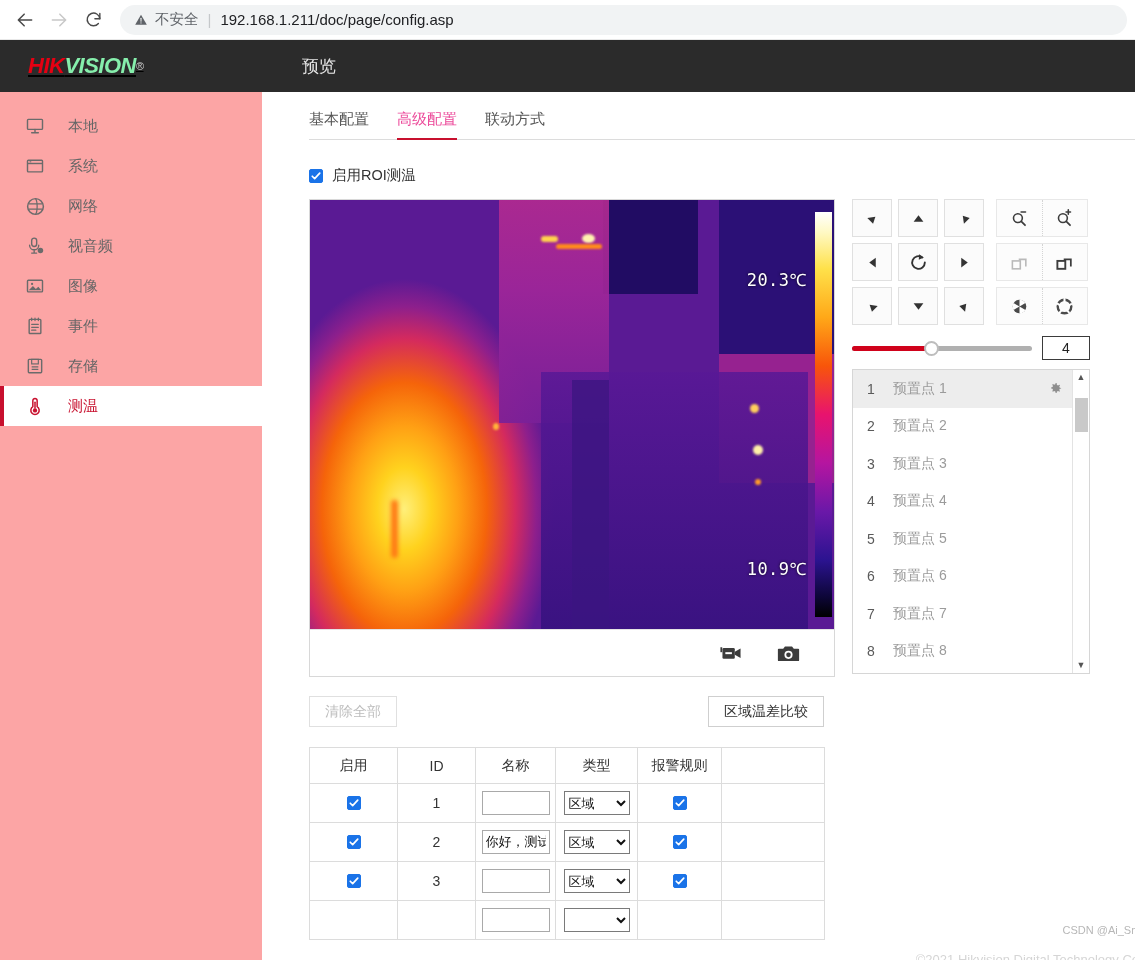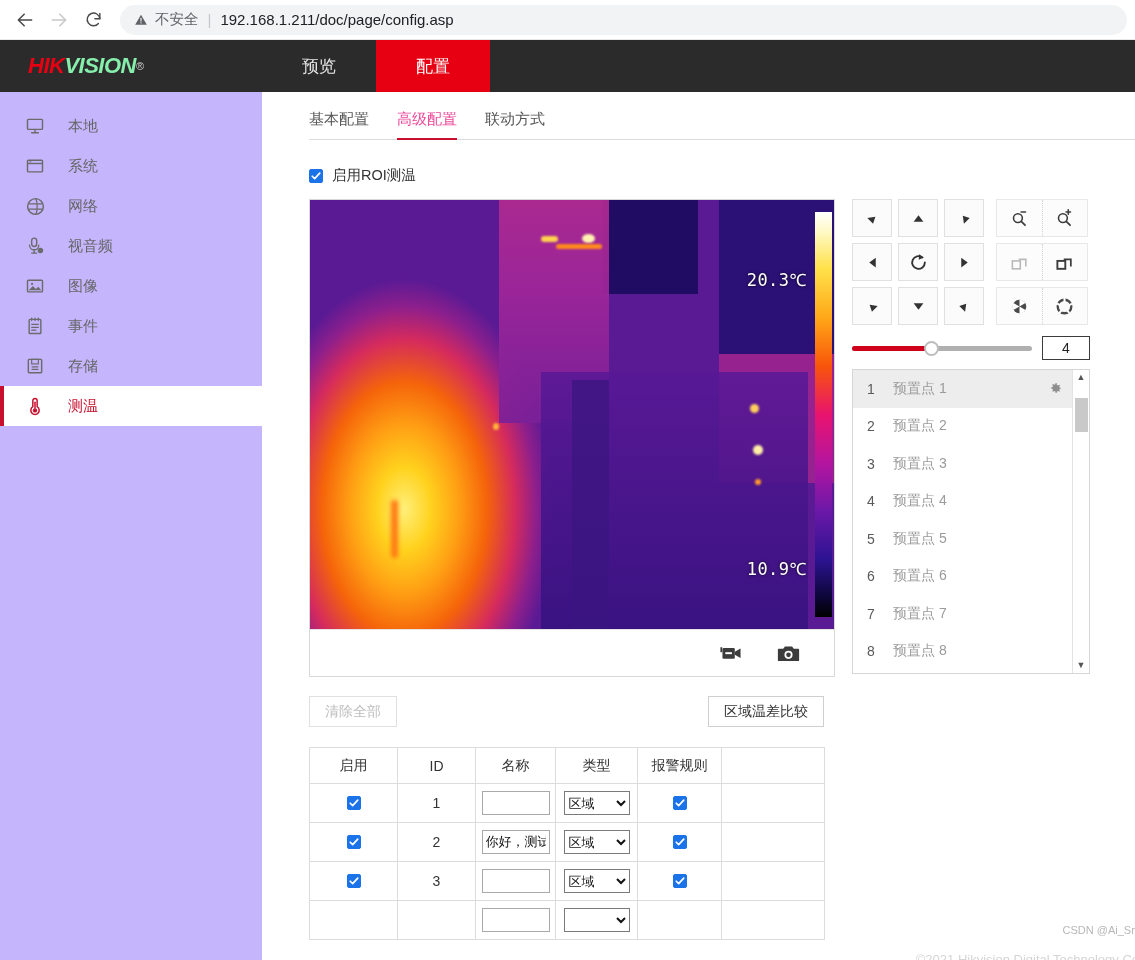--- a/index.html
+++ b/index.html
@@ -41,36 +41,37 @@
   .app-header {
     height: 52px; width: 1135px;
     background: #2b2b2b;
     display: flex; align-items: stretch;
   }
   .logo {
     width: 262px; display: flex; align-items: center;
     padding-left: 28px;
     font-style: italic; font-weight: bold; font-size: 22px;
     letter-spacing: -0.5px;
+    text-decoration: underline;
   }
   .logo .hik { color: #e60012; }
   .logo .vision { color: #86efac; }
   .logo .reg { color: #cfcfcf; font-size: 11px; vertical-align: super; font-style: normal; font-weight: normal; }
   .hdr-tabs { display: flex; align-items: stretch; }
   .hdr-tab {
     width: 114px; display: flex; align-items: center; justify-content: center;
     color: #e6e6e6; font-size: 17px; cursor: pointer;
   }
   .hdr-tab.active { background: #e60012; color: #fff; }
 
   
   .body-wrap { display: flex; width: 1135px; height: 868px; }
 
   .sidebar {
-    width: 262px; background: #c4b5fd;
+    width: 262px; background: #fca5a5;
     padding-top: 14px;
     flex-shrink: 0;
   }
   .side-item {
     height: 40px; display: flex; align-items: center;
     padding-left: 24px; gap: 22px;
     color: #666; font-size: 15px; cursor: pointer;
     position: relative;
   }
   .side-item.active {
@@ -344,23 +345,20 @@
 
 <div class="app-header">
   <div class="logo">
     <span class="hik">HIK</span>
       <span class="vision">VISION</span>
       <span class="reg">®</span>
   </div>
   <div class="hdr-tabs">
     <div class="hdr-tab">
       <span>预览</span>
-    </div>
-    <div class="hdr-tab active">
-      <span>配置</span>
     </div>
   </div>
 </div>
 
 <div class="body-wrap">
 
   <div class="sidebar">
 
     <div class="side-item">
       <span class="side-icon">

